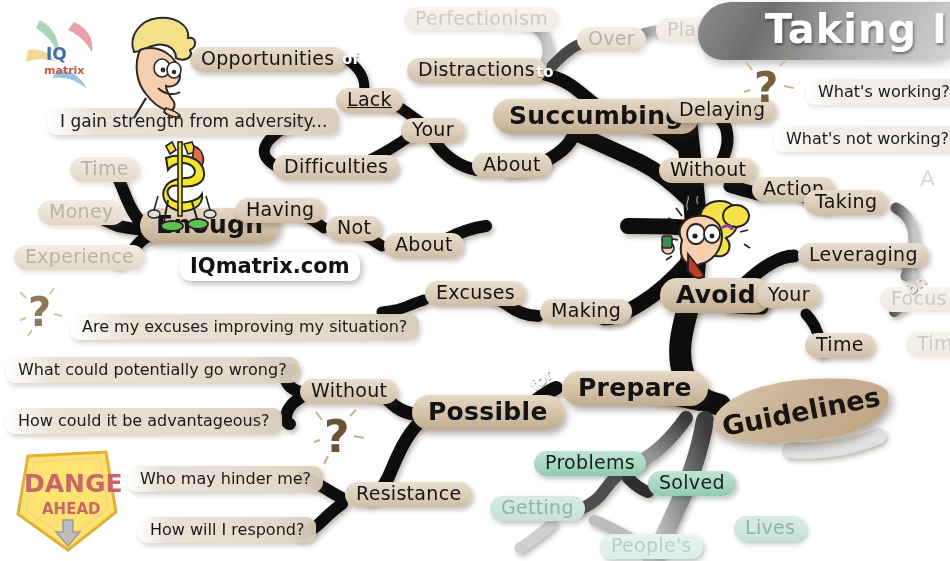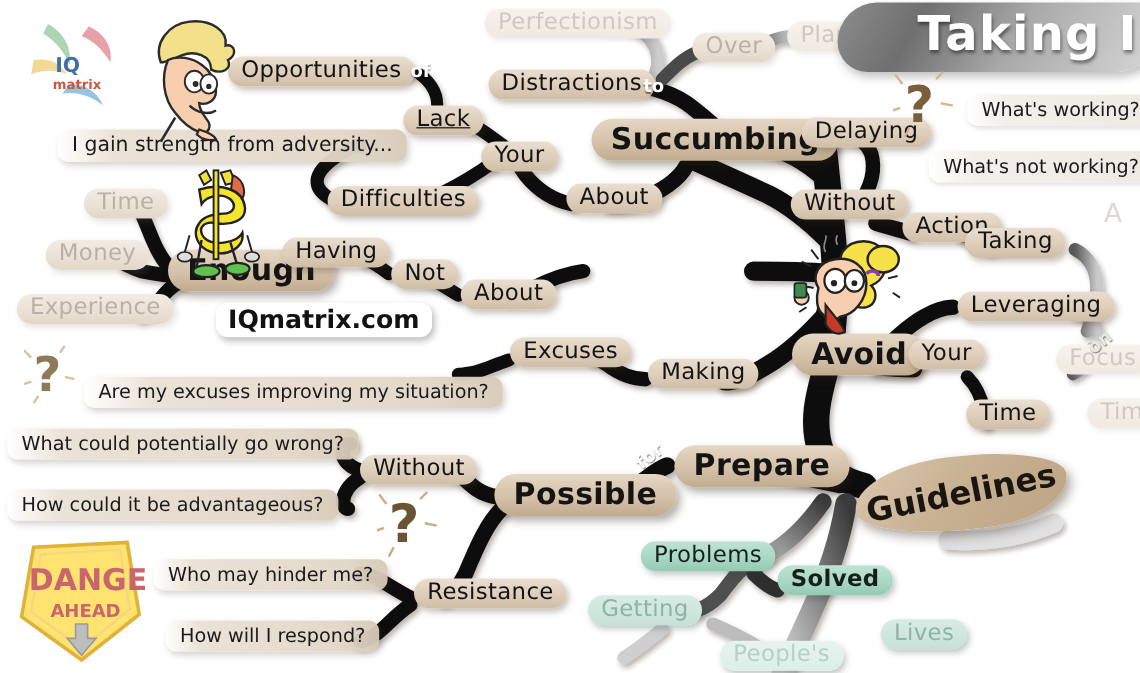--- a/index.html
+++ b/index.html
@@ -503,21 +503,21 @@
   <div class="node level2" style="left:345px; top:482px;">
       <span>Resistance</span>
     </div>
 
   <div class="node level2 green" style="left:534px; top:451px;">
       <span>Problems</span>
     </div>
   <div class="node level2 green faded" style="left:490px; top:496px;">
       <span>Getting</span>
     </div>
-  <div class="node level2 green" style="left:648px; top:471px;font-weight:bold;">
+  <div class="node level2 green" style="left:648px; top:471px;">
       <span>Solved</span>
     </div>
   <div class="node level2 green ghost" style="left:600px; top:534px;">
       <span>People's</span>
     </div>
   <div class="node level2 green faded" style="left:734px; top:516px;">
       <span>Lives</span>
     </div>
   <div class="node level2 ghost" style="left:906px; top:332px;">
       <span>Time</span>

